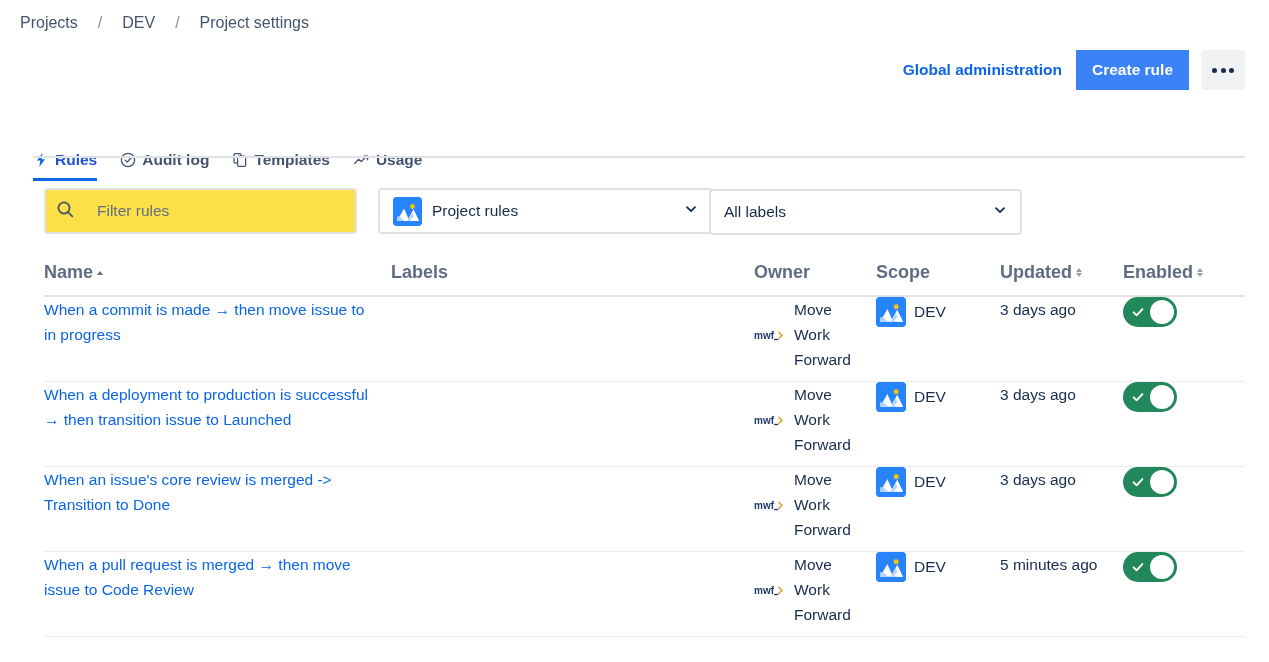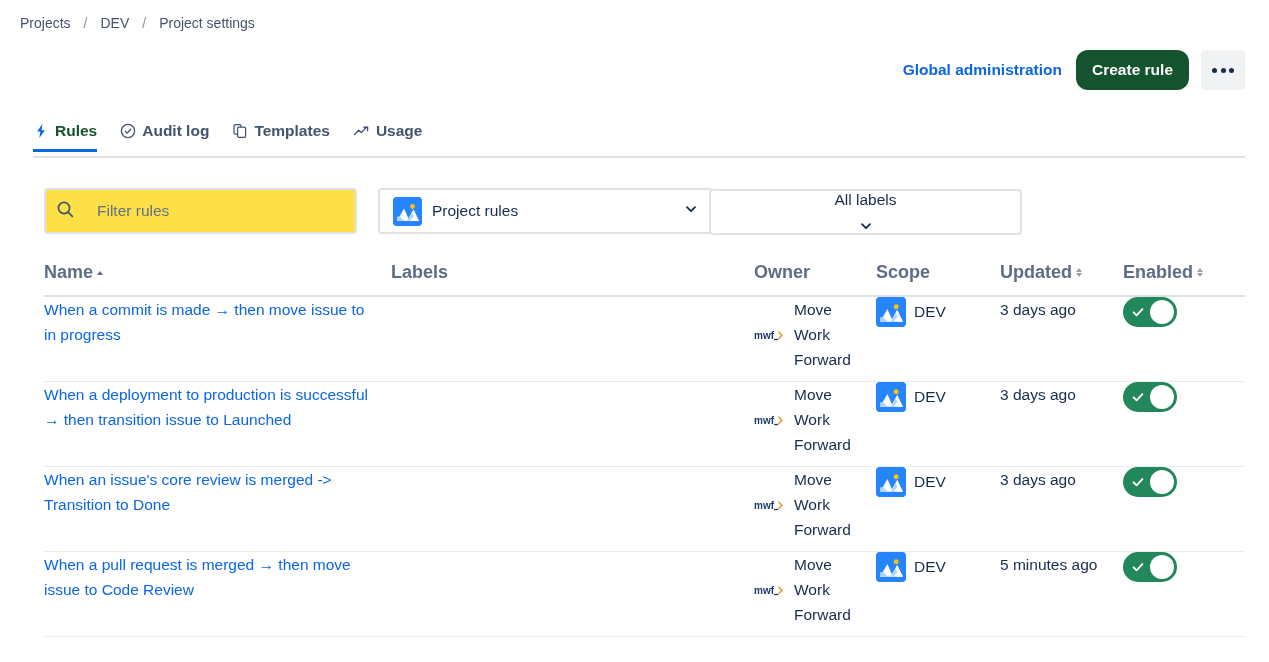--- a/index.html
+++ b/index.html
@@ -8,44 +8,44 @@
     width: 1269px; height: 662px;
     background: #ffffff;
     font-family: "Liberation Sans", sans-serif;
     -webkit-font-smoothing: antialiased;
   }
   .page { position: relative; width: 1269px; height: 662px; overflow: hidden; }
 
   
   .breadcrumb {
     position: absolute; left: 20px; top: 14px;
-    font-size: 14px; color: #44546F; line-height: 18px;
-    display: flex; align-items: center; gap: 13px;
+    font-size: 16px; color: #44546F; line-height: 18px;
+    display: flex; align-items: center; gap: 20px;
   }
   .crumb { color: #44546F; text-decoration: none; cursor: pointer; }
   .crumb-sep { color: #8993A4; }
 
   
   .page-title {
     position: absolute; left: 36px; top: 50px;
     font-size: 29px; font-weight: 700; color: #172B4D;
     letter-spacing: -0.3px; line-height: 40px;
   }
   .header-actions {
     position: absolute; right: 24px; top: 50px;
     display: flex; align-items: center; gap: 12px;
   }
   .link-btn {
     font-size: 15.5px; font-weight: 700; color: #0C66E4;
     cursor: pointer; padding: 6px 2px; white-space: nowrap;
   }
   .primary-btn {
-    background: #14532d; color: #ffffff;
+    background: #3b82f6; color: #ffffff;
     font-size: 15.5px; font-weight: 700;
-    border: none; border-radius: 12px;
+    border: none; border-radius: 0;
     padding: 0 16px; height: 40px;
     cursor: pointer; white-space: nowrap;
     font-family: "Liberation Sans", sans-serif;
   }
   .more-btn {
     background: #F1F2F4; border: none; border-radius: 4px;
     width: 44px; height: 40px; cursor: pointer;
     display: flex; align-items: center; justify-content: center; gap: 3.5px;
   }
   .more-btn .dot { width: 5px; height: 5px; border-radius: 50%; background: #172B4D; }
@@ -54,21 +54,21 @@
   .tabs {
     position: absolute; left: 33px; top: 122px;
     display: flex; align-items: flex-end; gap: 23px;
   }
   .tab {
     display: flex; align-items: center; gap: 6px;
     font-size: 15.5px; font-weight: 700; color: #44546F;
     padding-bottom: 9px; cursor: pointer; white-space: nowrap;
     border-bottom: 3px solid transparent;
   }
-  .tab.active { color: #14532d; border-bottom-color: #0C66E4; }
+  .tab.active { color: #1d4ed8; border-bottom-color: #0C66E4; margin-top: 29px; }
   .tab svg { display: block; }
   .tabs-rule {
     position: absolute; left: 33px; top: 156px;
     width: 1212px; height: 2px; background: #DFE1E6;
   }
 
   
   .filters { position: absolute; left: 44px; top: 188px; }
   .search-box {
     position: absolute; left: 0; top: 0;
@@ -84,21 +84,21 @@
   }
   .search-box input::placeholder { color: #626F86; }
 
   .select-box {
     position: absolute; height: 46px;
     border: 2px solid #DFE1E6; border-radius: 4px;
     background: #ffffff; cursor: pointer;
     display: flex; align-items: center; padding: 0 13px; gap: 10px;
   }
   #scope-select { left: 334px; top: 0; width: 335px; }
-  #labels-select { left: 665px; top: 1px; width: 313px; flex-direction: column; }
+  #labels-select { left: 665px; top: 1px; width: 313px; }
   .select-label {
     font-size: 15.5px; color: #172B4D; flex: 1; white-space: nowrap;
   }
   #labels-select .select-label { color: #172B4D; }
 
   
   .mtn {
     border-radius: 4px; background: #2684FF;
     position: relative; overflow: hidden; flex: none;
   }

